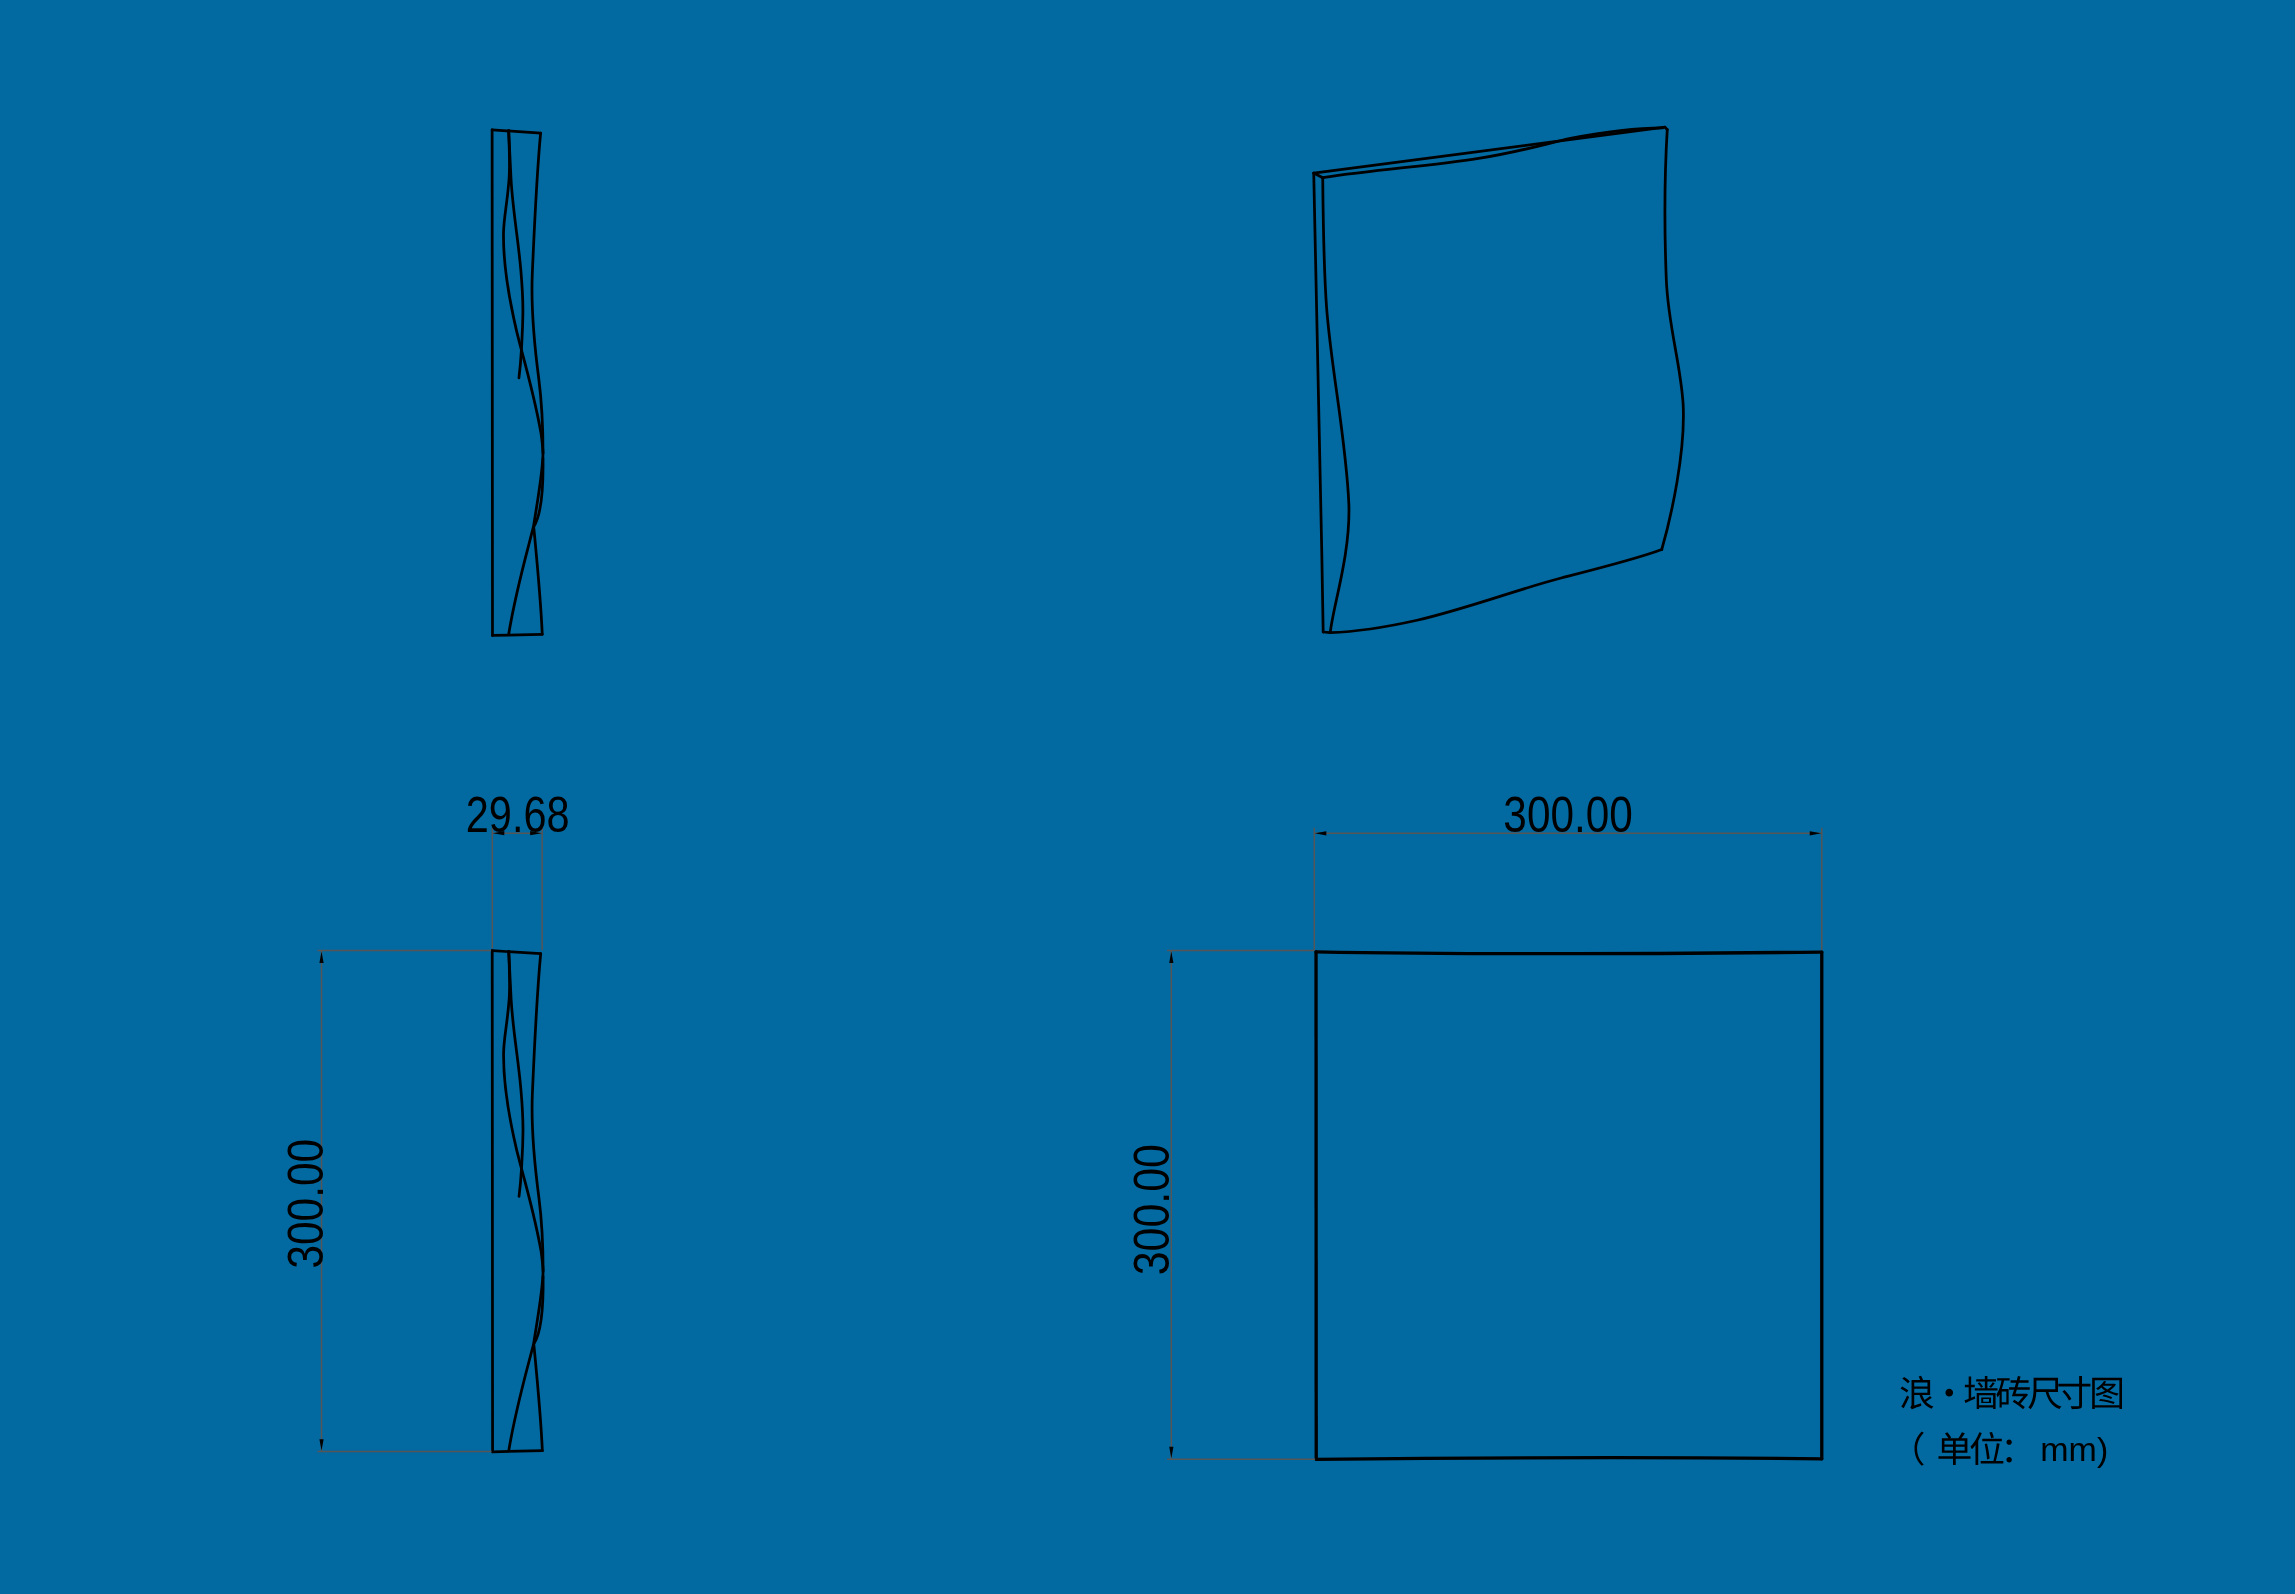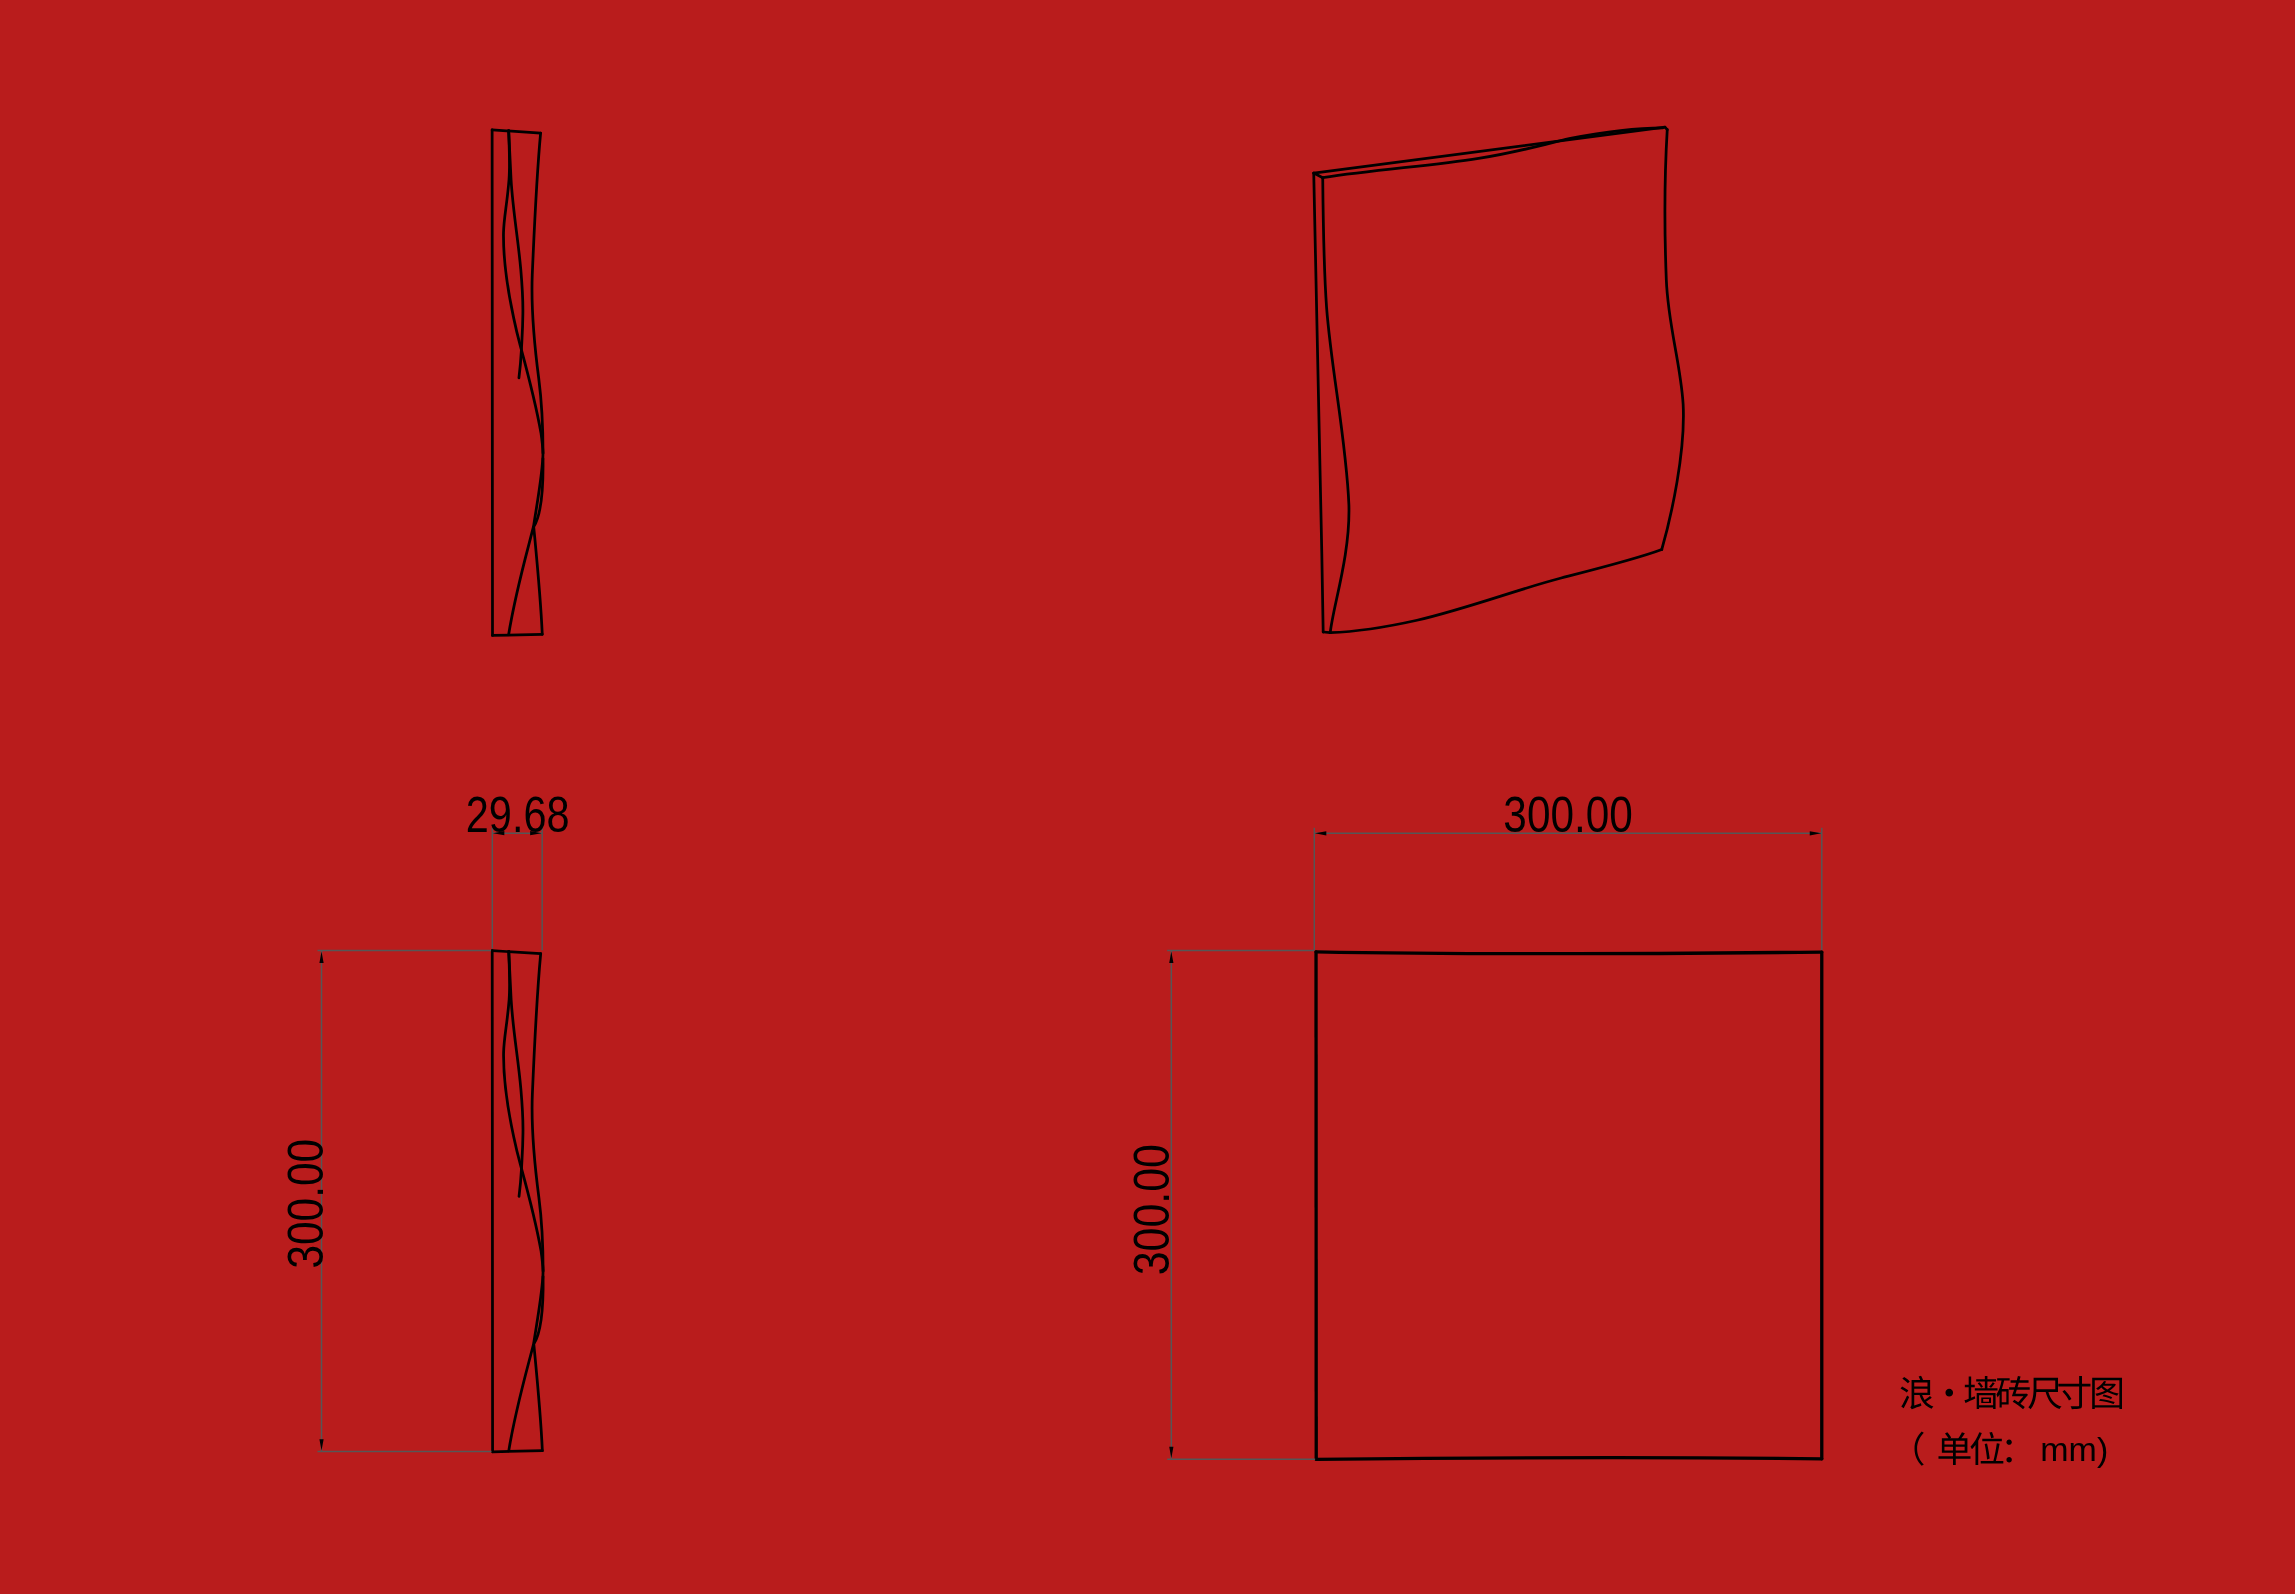--- a/index.html
+++ b/index.html
@@ -1,16 +1,16 @@
 <!DOCTYPE html>
 <html style="font-size:14.7px"><head>
 <meta charset="utf-8">
 <style>
   html,body{margin:0;padding:0;background:#ffffff;}
-  .page{width:2296px;height:1594px;position:relative;background:#b91c1c;overflow:hidden;}
+  .page{width:2296px;height:1594px;position:relative;background:#0369a1;overflow:hidden;}
   text{font-family:"Liberation Sans", sans-serif;fill:#000;}
 </style>
 </head>
 <body>
 
 <div class="page">
 <svg width="2296" height="1594" viewBox="0 0 2500 1736">
 
 <defs>
   <g id="sideview" fill="none" stroke="#000" stroke-width="3" stroke-linecap="round" stroke-linejoin="round">

